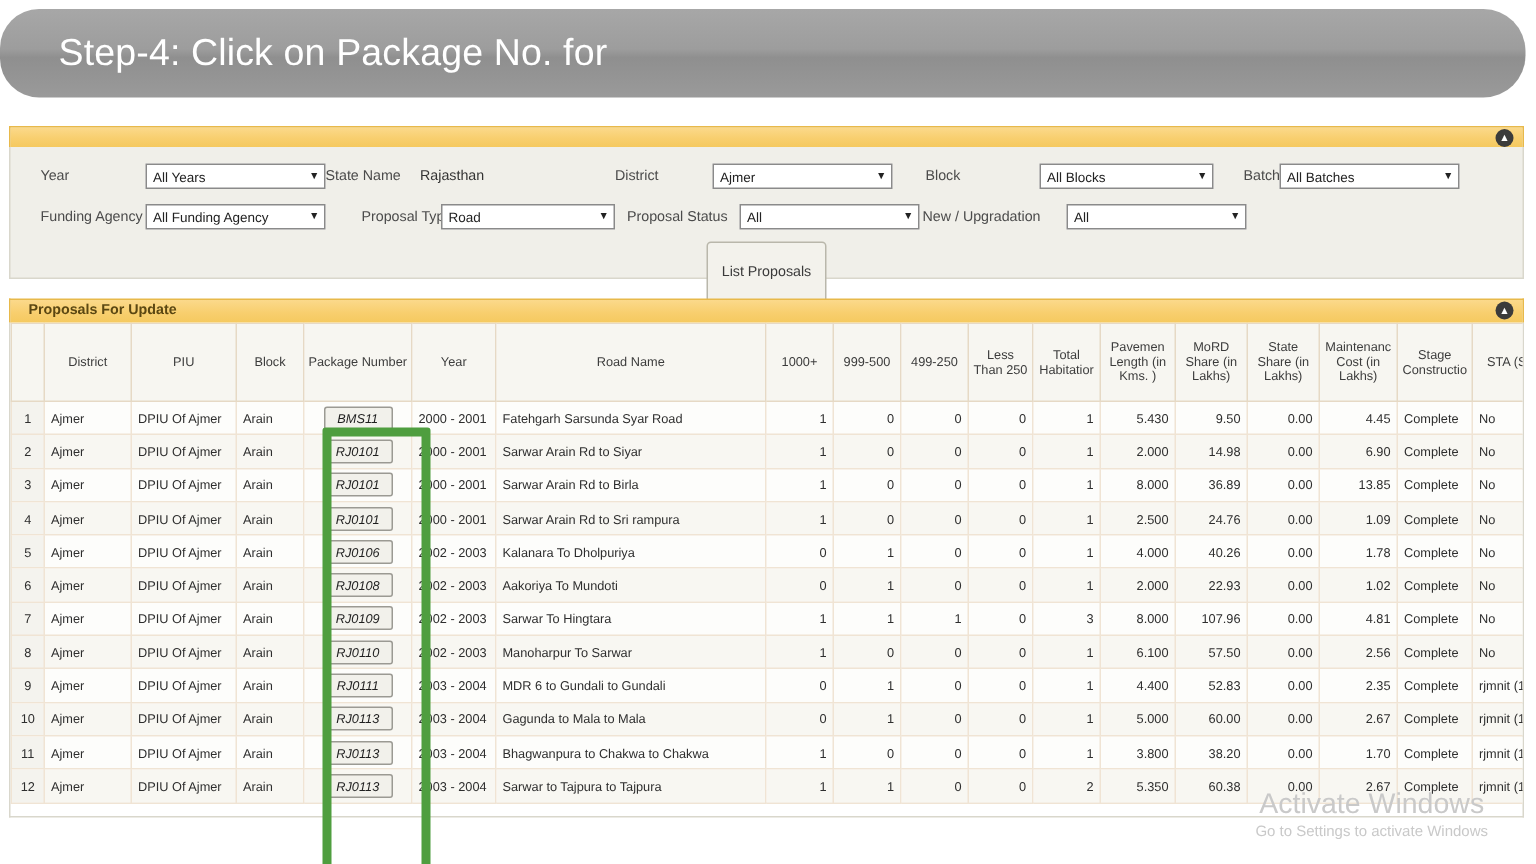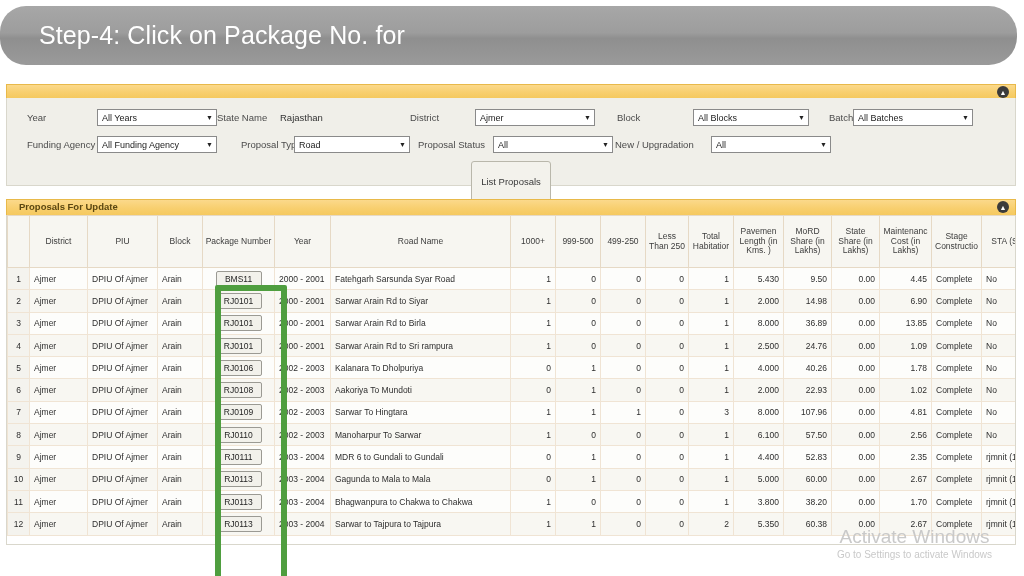--- a/index.html
+++ b/index.html
@@ -104,20 +104,21 @@
   }
   table.grid tr.alt td { background: #f8f7f2; }
   td.idx { text-align: center; color: #555; background: #f4f3ee !important; }
   td.num { text-align: right; }
   td.pkg { text-align: center; padding: 0; }
   .pkgbtn {
     display: inline-block; min-width: 46px;
     background: #f2f1eb; border: 1px solid #9b9a93; border-radius: 2px;
     font-size: 8.5px; color: #1f1f1f; padding: 2px 5px; cursor: pointer;
     font-family: "Liberation Sans", sans-serif;
+    font-style: italic;
   }
 
   
   .hl-box {
     position: absolute; left: 215px; top: 213px;
     width: 72px; height: 324px;
     border: 6px solid #4f9e3f; border-radius: 2px;
     pointer-events: none; z-index: 40;
   }
 

